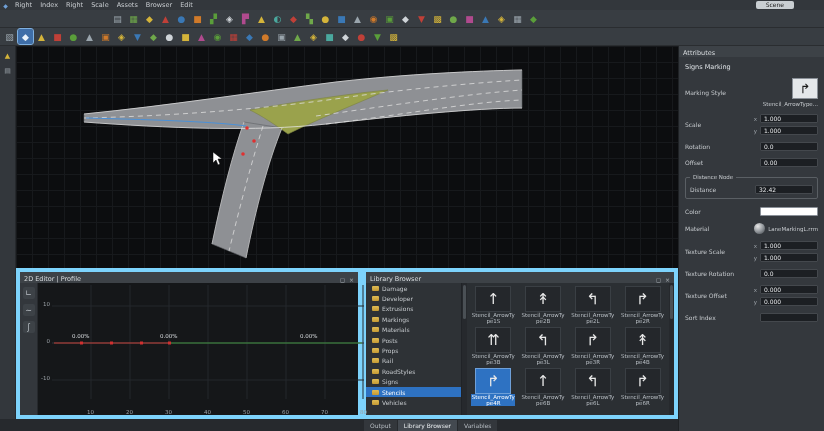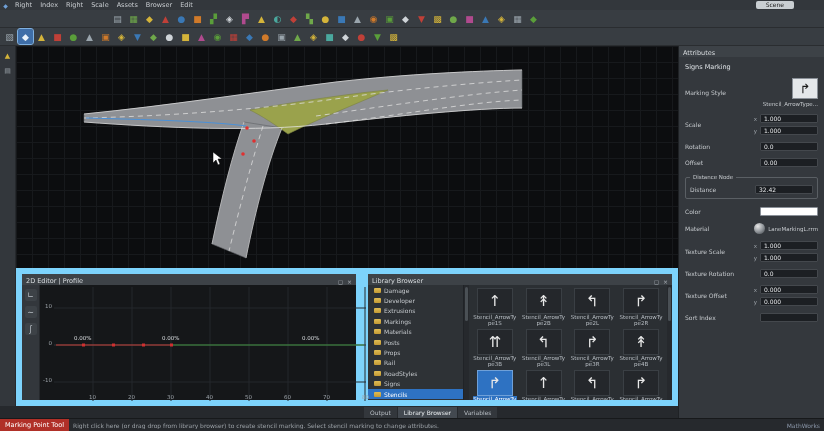--- a/index.html
+++ b/index.html
@@ -20,21 +20,21 @@
 .content{flex:1;display:flex;min-height:0;}
 .left-col{width:678px;display:flex;flex-direction:column;min-width:0;}
 .vp-row{height:222px;display:flex;flex:0 0 auto;}
 .side-strip{width:16px;background:#33373c;display:flex;flex-direction:column;align-items:center;padding-top:4px;gap:4px;border-right:1px solid #26292d;}
 .side-icon{width:11px;height:11px;font-size:7px;display:flex;align-items:center;justify-content:center;}
 .viewport{flex:1;position:relative;background-color:#0c0d0f;background-image:linear-gradient(#17191c 1px,transparent 1px),linear-gradient(90deg,#17191c 1px,transparent 1px);background-size:16px 16px;overflow:hidden;}
 .viewport svg{position:absolute;inset:0;}
 
 .bottom-row{flex:1;display:flex;min-height:0;}
 .bottom-spacer{width:16px;background:#33373c;border-right:1px solid #26292d;}
-.panel{display:flex;flex-direction:column;border:6px solid #7dd3fc;min-width:0;}
+.panel{display:flex;flex-direction:column;border:4px solid #7dd3fc;min-width:0;}
 .profile-panel{width:346px;flex:0 0 auto;}
 .library-panel{flex:1;}
 .panel-header{height:11px;background:#3d4247;display:flex;align-items:flex-end;font-size:6.5px;padding:0 4px;color:#d8dcdf;flex:0 0 auto;}
 .hdr-icons{margin-left:auto;display:flex;gap:4px;font-size:6px;color:#aab0b6;}
 .panel-body{flex:1;display:flex;min-height:0;background:#2b2f33;}
 
 .prof-tools{width:18px;background:#33373c;display:flex;flex-direction:column;align-items:center;padding-top:4px;gap:5px;border-right:1px solid #26292d;}
 .prof-tool{width:12px;height:12px;font-size:8px;color:#b8bec4;display:flex;align-items:center;justify-content:center;background:#3d4247;border-radius:2px;}
 .plot{flex:1;position:relative;background:#151719;}
 .plot svg{position:absolute;left:14px;top:2px;width:312px;height:114px;}
@@ -524,18 +524,13 @@
         </div>
 
         <div class="arow">
           <span class="alabel">Sort Index</span>
           <div class="field"></div>
         </div>
       </div>
     </div>
   </div>
 
-  <div class="statusbar">
-    <span class="tool-badge">Marking Point Tool</span>
-    <span class="hint">Right click here (or drag drop from library browser) to create stencil marking. Select stencil marking to change attributes.</span>
-    <span class="brand">MathWorks</span>
-  </div>
 </div>
 
 </body></html>

